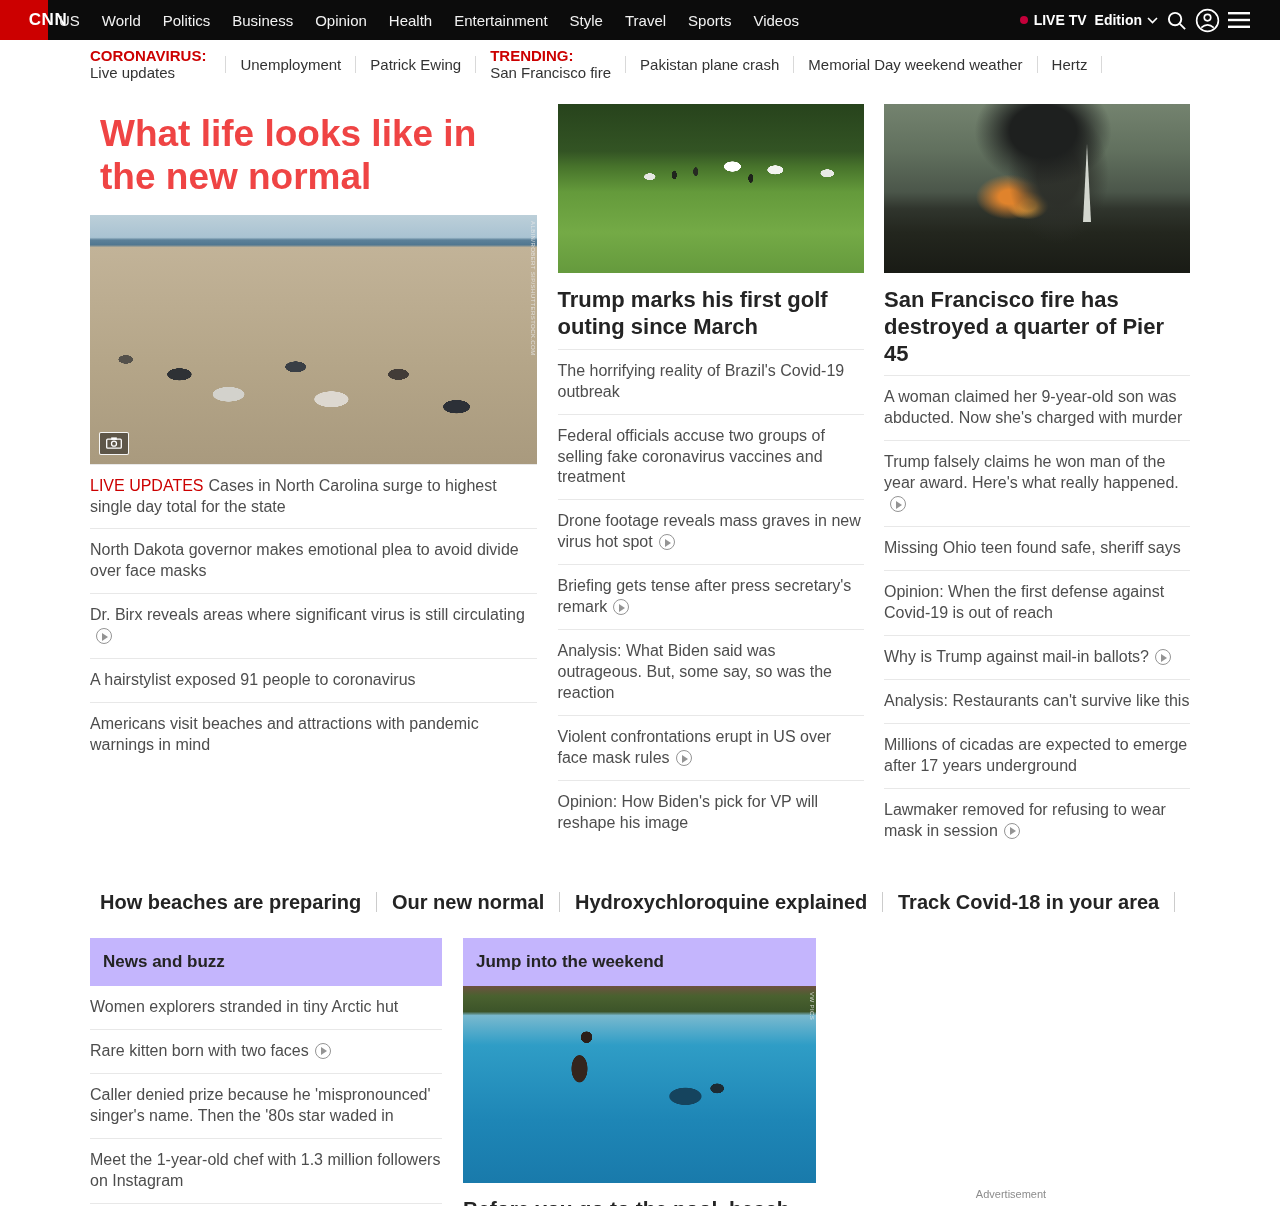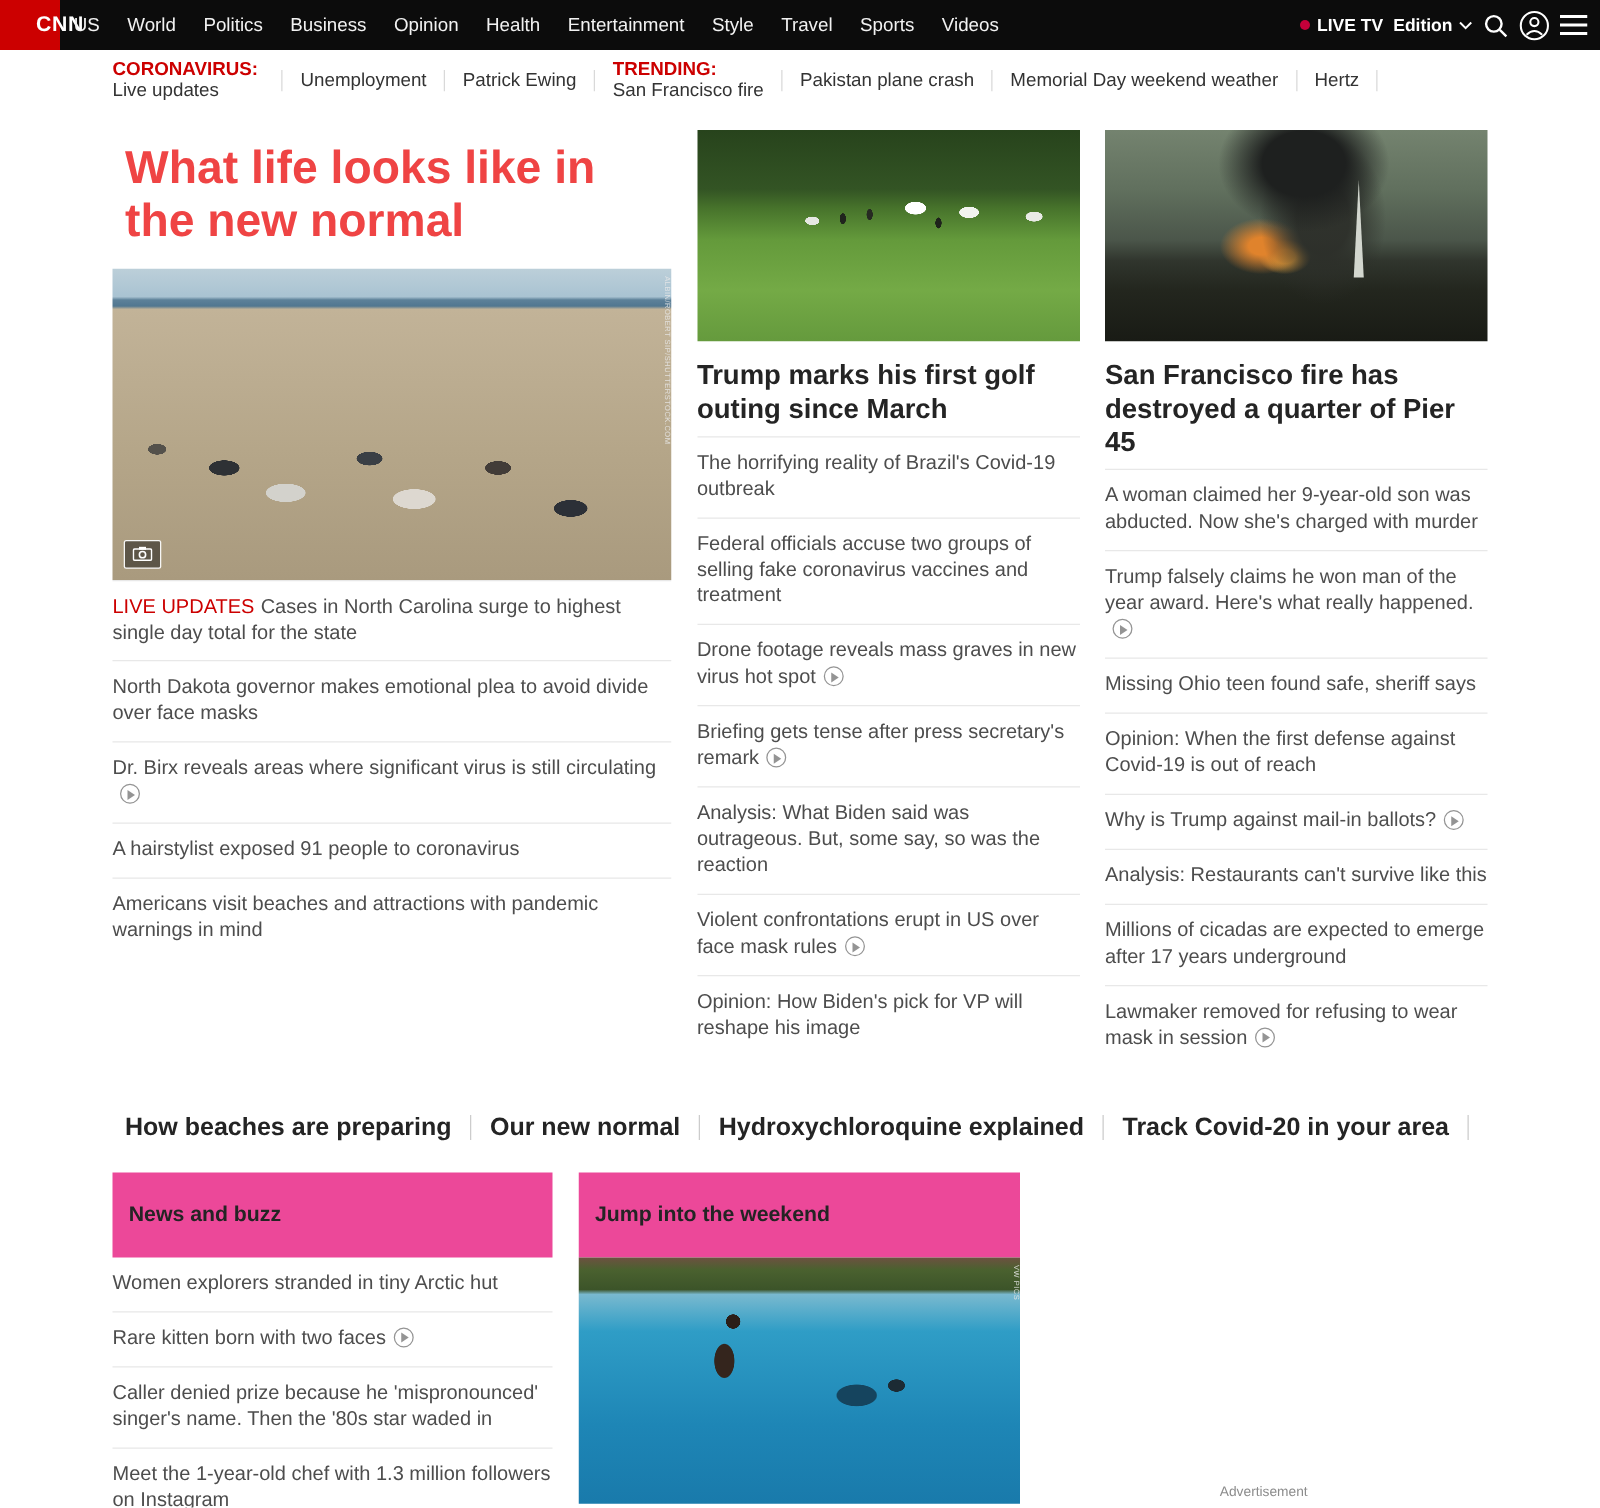--- a/index.html
+++ b/index.html
@@ -5,21 +5,21 @@
   * { margin:0; padding:0; box-sizing:border-box; }
   html,body { width:1280px; height:1206px; overflow:hidden; background:#fff;
               font-family:"Liberation Sans", sans-serif; color:#262626; }
 
   
   .nav { height:40px; background:#0c0c0c; display:flex; align-items:stretch; }
   .logo { width:46px; background:#cc0000; color:#fff; display:flex; align-items:center;
           justify-content:center; font-weight:bold; font-size:17px; letter-spacing:.5px;padding-left:48px; }
   .nav-items { display:flex; align-items:center; }
   .nav-item { color:#f2f2f2; font-size:15px; padding:0 11px; cursor:pointer; }
-  .nav-right { margin-left:auto; display:flex; align-items:center; gap:8px; padding-right:10px; }
+  .nav-right { margin-left:auto; display:flex; align-items:center; gap:8px; padding-right:30px; }
   .livetv { display:flex; align-items:center; gap:6px; color:#fff; font-weight:bold; font-size:14px; }
   .reddot { width:8px; height:8px; border-radius:50%; background:#c4003a; }
   .edition { display:flex; align-items:center; gap:5px; color:#fff; font-size:14px; font-weight:bold; }
   .navicon { display:flex; align-items:center; }
 
   
   .ticker { height:48px; display:flex; align-items:center; padding-left:90px; font-size:15px; }
   .tick { display:flex; white-space:nowrap; color:#333; cursor:pointer;flex-direction:column; }
   .tick .pre { color:#cc0000; font-weight:bold; margin-right:5px; }
   .tdiv { width:1px; height:17px; background:#d9d9d9; margin:0 14px; }
@@ -93,21 +93,21 @@
   .sec-links { width:1100px; margin:38px auto 0; display:flex; align-items:center;
                font-size:20px; font-weight:bold; color:#242424; padding-left:10px; }
   .sec-links .lnk { cursor:pointer; white-space:nowrap; }
   .spipe { width:1px; height:20px; background:#ccc; margin:0 15px; }
 
   
   .lower { width:1100px; margin:24px auto 0; display:flex; }
   .nb-col { width:352px; }
   .wk-col { width:353px; margin-left:21px; }
   .ad-col { width:302px; margin-left:44px; }
-  .band { background:#ec4899; padding:24px 13px; font-size:17px; font-weight:bold; color:#242424; }
+  .band { background:#c4b5fd; padding:14px 13px; font-size:17px; font-weight:bold; color:#242424; }
   .nb-item { display:flex; }
   .nb-item .t { flex:1; }
   .time { color:#8c8c8c; font-size:12px; margin-left:12px; white-space:nowrap; padding-top:2px; }
   .ph-pool { height:197px; }
   .wk-h { font-size:21px; line-height:1.25; font-weight:bold; color:#242424; padding:13px 0 10px;
           cursor:pointer; }
 
   
   .ad-label { text-align:center; font-size:11px; color:#8c8c8c; margin-top:250px; }
 </style>
@@ -245,21 +245,21 @@
   </div>
 </div>
 
 <div class="sec-links">
   <span class="lnk">How beaches are preparing</span>
   <span class="spipe"></span>
   <span class="lnk">Our new normal</span>
   <span class="spipe"></span>
   <span class="lnk">Hydroxychloroquine explained</span>
   <span class="spipe"></span>
-  <span class="lnk">Track Covid-20 in your area</span>
+  <span class="lnk">Track Covid-18 in your area</span>
   <span class="spipe"></span>
 </div>
 
 <div class="lower">
 
   <div class="nb-col">
     <div class="band">News and buzz</div>
     <div class="item" style="border-top:none"><span>Women explorers stranded in tiny Arctic hut</span></div>
     <div class="item"><span>Rare kitten born with two faces</span><span class="play"></span></div>
     <div class="item"><span>Caller denied prize because he 'mispronounced' singer's name. Then the '80s star waded in</span></div>

